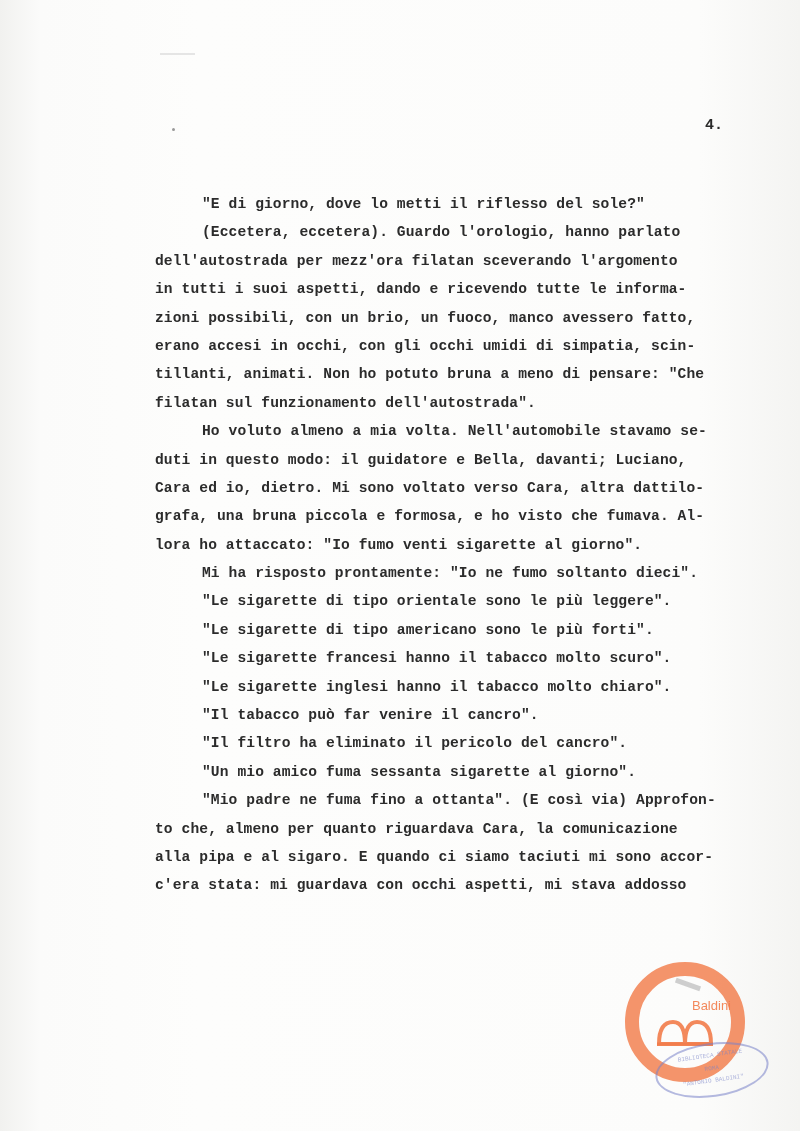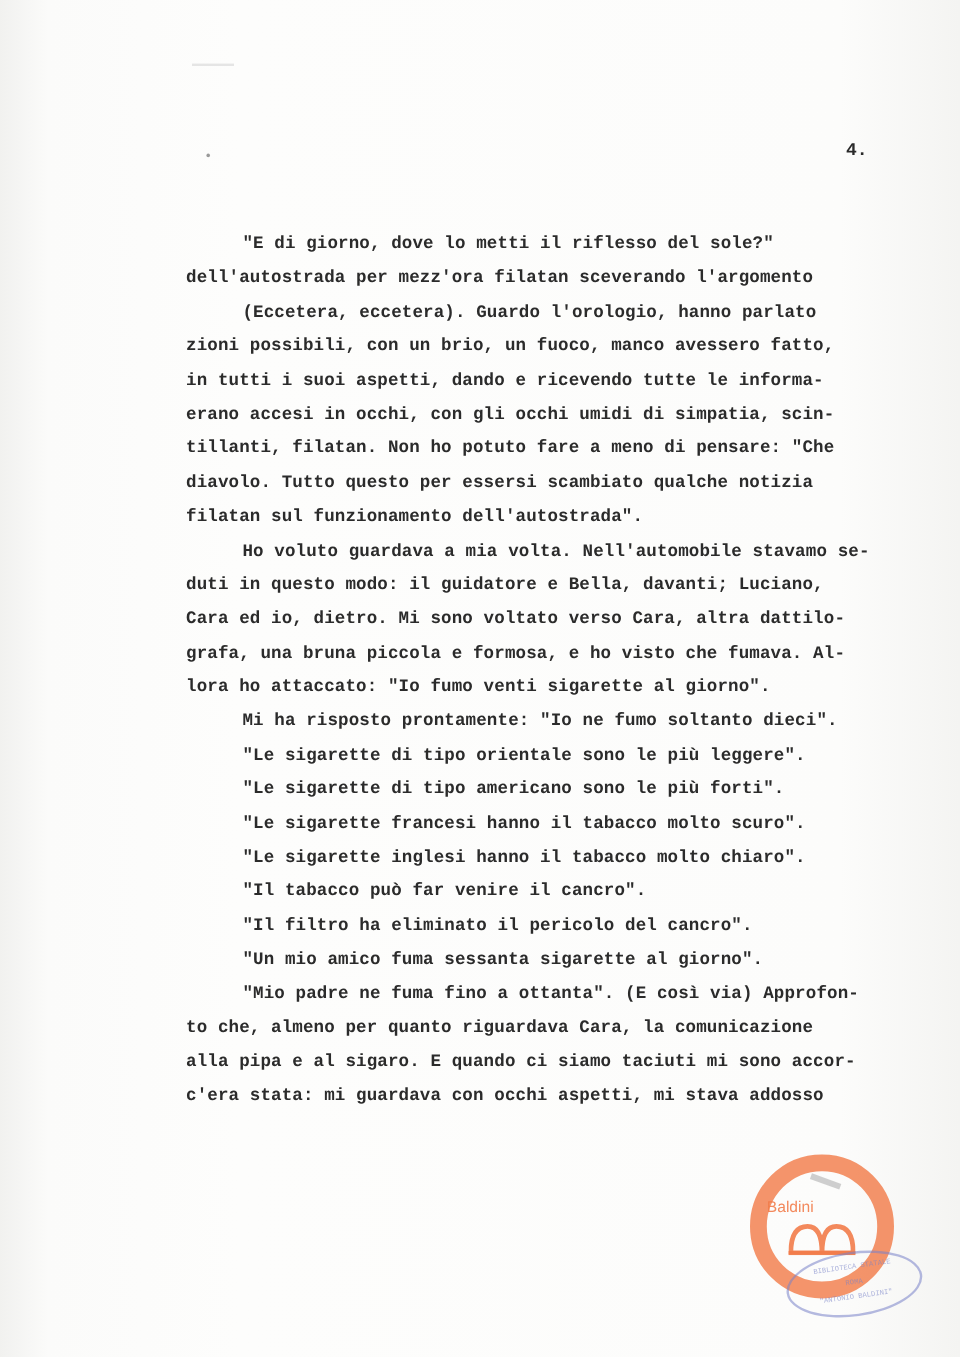--- a/index.html
+++ b/index.html
@@ -64,21 +64,21 @@
       position: absolute;
       left: 625px; top: 962px;
       width: 120px; height: 120px;
       border-radius: 50%;
       border: 14px solid rgba(242, 124, 74, 0.82);
       box-sizing: border-box;
     }
     .stamp-baldini-label {
       position: absolute;
       left: 0; right: 0; top: 22px;
-      text-align: left;
+      text-align: right;
       font-family: "Liberation Sans", sans-serif;
       font-size: 13px;
       color: rgba(242, 124, 74, 0.9);
     }
     .stamp-baldini-bar {
       position: absolute;
       left: 36px; top: 6px;
       width: 26px; height: 5px;
       background: rgba(150,150,150,0.45);
       transform: rotate(20deg);
@@ -108,29 +108,28 @@
 <body>
 
 <div class="page">
   <div class="top-mark"></div>
   <div class="dot-mark"></div>
 
   <div class="page-number">4.</div>
 
   <div class="text-block" id="text-block">
       <div class="line indent">"E di giorno, dove lo metti il riflesso del sole?"</div>
+      <div class="line indent">(Eccetera, eccetera). Guardo l'orologio, hanno parlato</div>
       <div class="line">dell'autostrada per mezz'ora filatan sceverando l'argomento</div>
-      <div class="line indent">(Eccetera, eccetera). Guardo l'orologio, hanno parlato</div>
+      <div class="line">in tutti i suoi aspetti, dando e ricevendo tutte le informa-</div>
       <div class="line">zioni possibili, con un brio, un fuoco, manco avessero fatto,</div>
-      <div class="line">in tutti i suoi aspetti, dando e ricevendo tutte le informa-</div>
       <div class="line">erano accesi in occhi, con gli occhi umidi di simpatia, scin-</div>
-      <div class="line">tillanti, filatan. Non ho potuto fare a meno di pensare: "Che</div>
-      <div class="line">diavolo. Tutto questo per essersi scambiato qualche notizia</div>
+      <div class="line">tillanti, animati. Non ho potuto bruna a meno di pensare: "Che</div>
       <div class="line">filatan sul funzionamento dell'autostrada".</div>
-      <div class="line indent">Ho voluto guardava a mia volta. Nell'automobile stavamo se-</div>
+      <div class="line indent">Ho voluto almeno a mia volta. Nell'automobile stavamo se-</div>
       <div class="line">duti in questo modo: il guidatore e Bella, davanti; Luciano,</div>
       <div class="line">Cara ed io, dietro. Mi sono voltato verso Cara, altra dattilo-</div>
       <div class="line">grafa, una bruna piccola e formosa, e ho visto che fumava. Al-</div>
       <div class="line">lora ho attaccato: "Io fumo venti sigarette al giorno".</div>
       <div class="line indent">Mi ha risposto prontamente: "Io ne fumo soltanto dieci".</div>
       <div class="line indent">"Le sigarette di tipo orientale sono le più leggere".</div>
       <div class="line indent">"Le sigarette di tipo americano sono le più forti".</div>
       <div class="line indent">"Le sigarette francesi hanno il tabacco molto scuro".</div>
       <div class="line indent">"Le sigarette inglesi hanno il tabacco molto chiaro".</div>
       <div class="line indent">"Il tabacco può far venire il cancro".</div>

